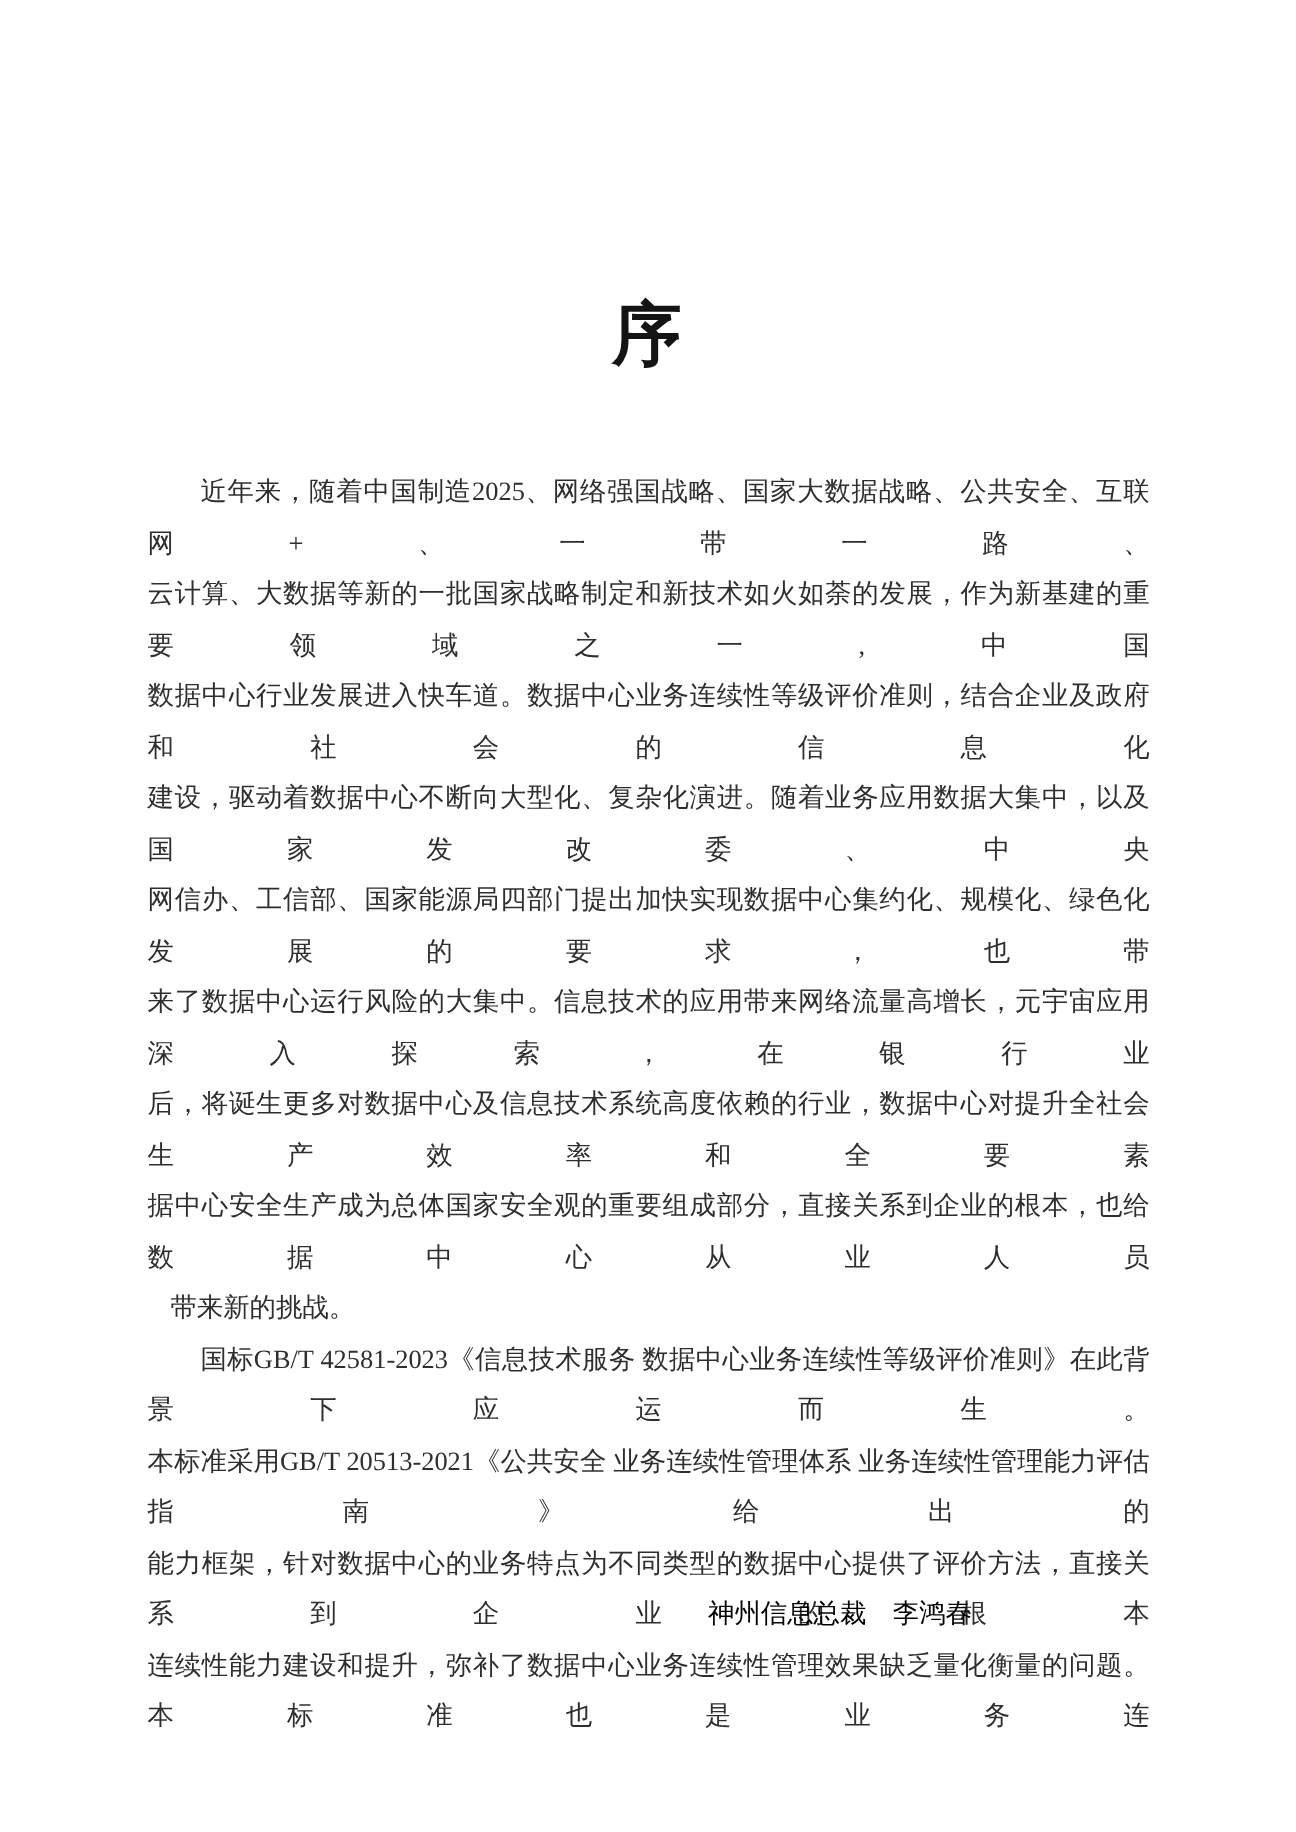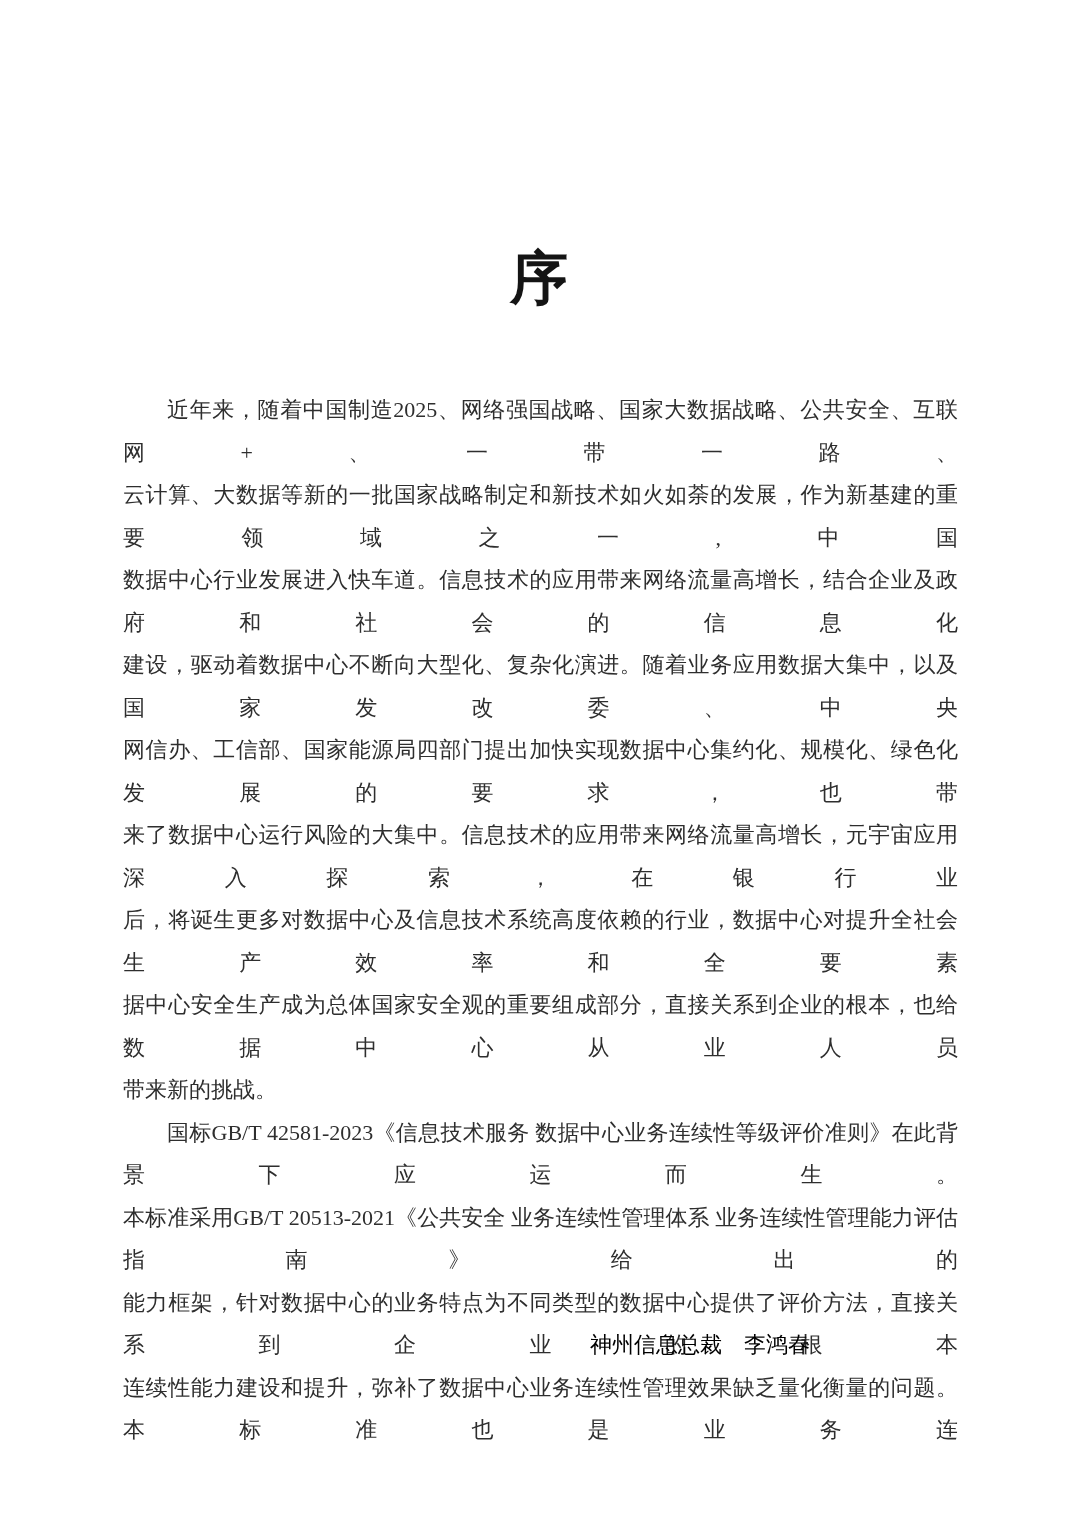--- a/index.html
+++ b/index.html
@@ -41,20 +41,21 @@
   }
   .paragraph { margin: 0; padding: 0; }
   .line {
     text-align: justify;
     text-align-last: justify;
     -moz-text-align-last: justify;
   }
   .line.indent { text-indent: 44px; }
   .line.end {
     text-align-last: left;
+    margin-left: 19px;
     -moz-text-align-last: left;
   }
   .sig-block {
     position: absolute;
     top: 1324px;
     left: 0;
     width: 968px;
     line-height: 42.5px;
     color: #000000;
   }
@@ -74,21 +75,21 @@
 
 <div class="page">
 
   <h1 class="doc-title">序</h1>
 
   <div class="body-text">
 
     <div class="paragraph">
       <div class="line indent">近年来，随着中国制造2025、网络强国战略、国家大数据战略、公共安全、互联网+、一带一路、</div>
       <div class="line">云计算、大数据等新的一批国家战略制定和新技术如火如荼的发展，作为新基建的重要领域之一,中国</div>
-      <div class="line">数据中心行业发展进入快车道。信息技术的应用带来网络流量高增长，结合企业及政府和社会的信息化</div>
+      <div class="line">数据中心行业发展进入快车道。数据中心业务连续性等级评价准则，结合企业及政府和社会的信息化</div>
       <div class="line">建设，驱动着数据中心不断向大型化、复杂化演进。随着业务应用数据大集中，以及国家发改委、中央</div>
       <div class="line">网信办、工信部、国家能源局四部门提出加快实现数据中心集约化、规模化、绿色化发展的要求，也带</div>
       <div class="line">来了数据中心运行风险的大集中。信息技术的应用带来网络流量高增长，元宇宙应用深入探索，在银行业</div>
       <div class="line">后，将诞生更多对数据中心及信息技术系统高度依赖的行业，数据中心对提升全社会生产效率和全要素</div>
       <div class="line">据中心安全生产成为总体国家安全观的重要组成部分，直接关系到企业的根本，也给数据中心从业人员</div>
       <div class="line end">带来新的挑战。</div>
     </div>
 
     <div class="paragraph">
       <div class="line indent">国标GB/T 42581-2023《信息技术服务 数据中心业务连续性等级评价准则》在此背景下应运而生。</div>

